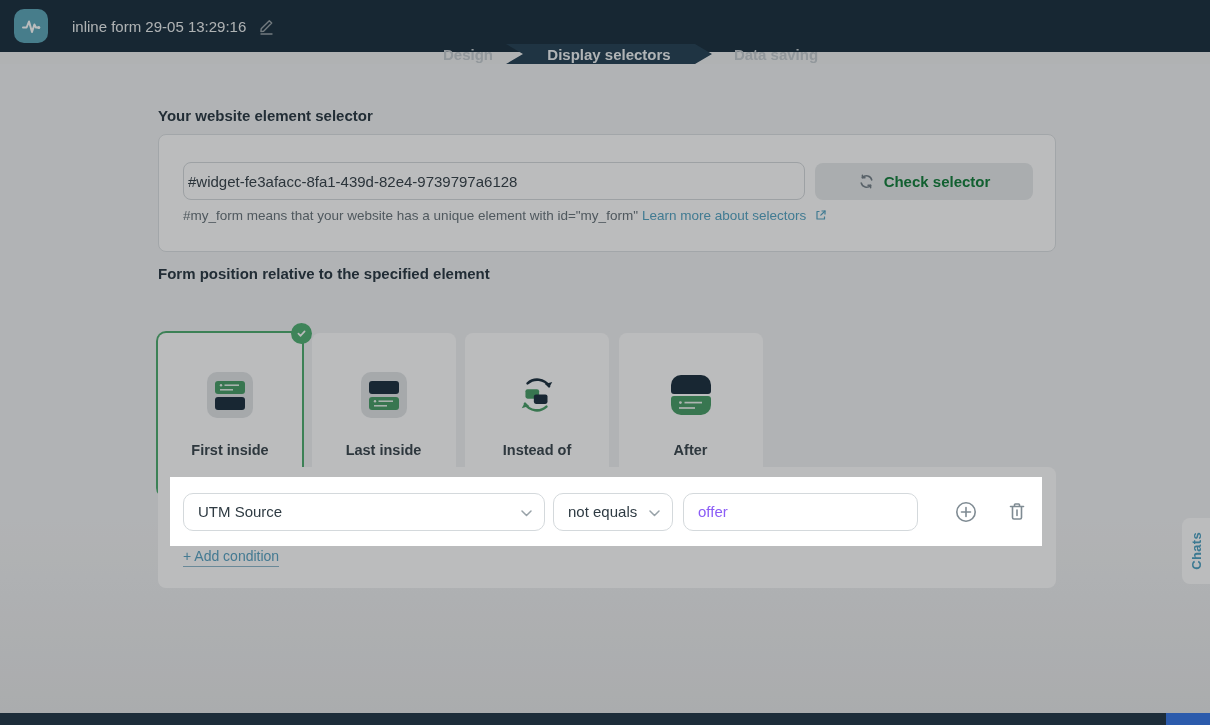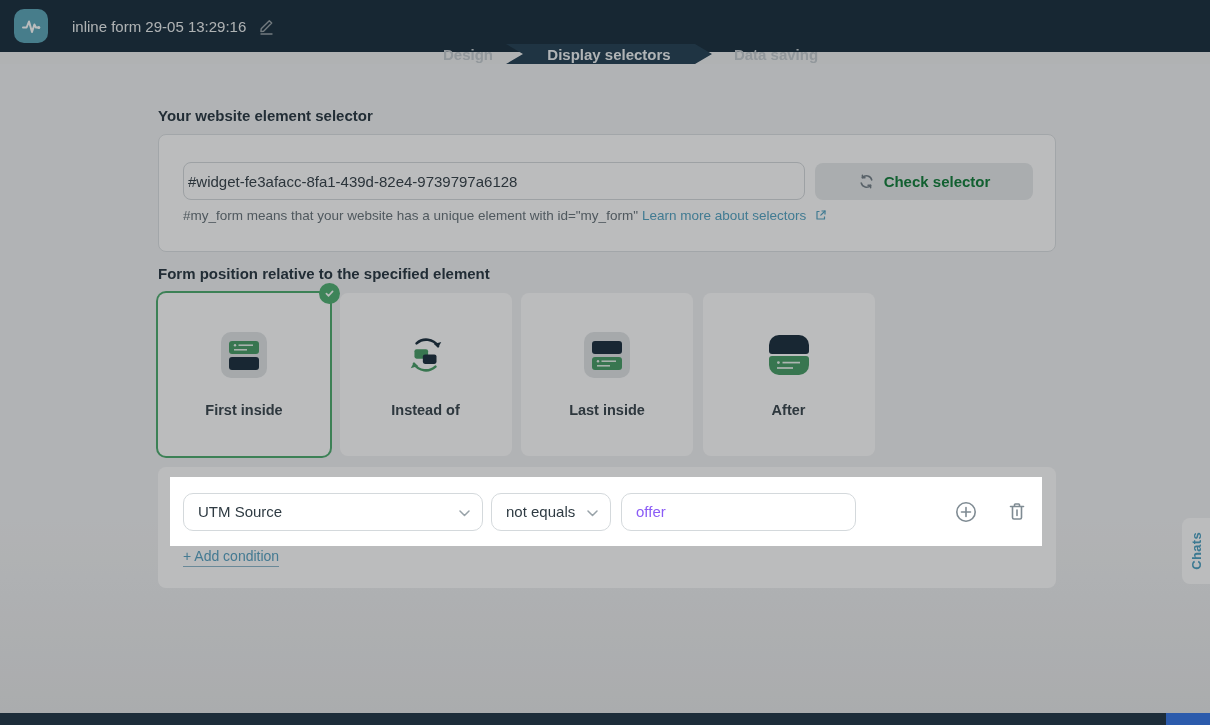--- a/index.html
+++ b/index.html
@@ -33,41 +33,41 @@
   .card { position:absolute; background:#ffffff; border-radius:8px; }
   .selector-card { left:158px; top:70px; width:898px; height:118px; border:1px solid #dde1e4; }
   .selector-input { position:absolute; left:24px; top:27px; width:622px; height:38px; border:1px solid #d6dadd; border-radius:8px; padding:0 4px; font-size:15px; color:#39444c; font-family:inherit; background:#fff; outline:none; }
   .check-btn { position:absolute; left:656px; top:28px; width:218px; height:37px; background:#e8ebec; border:none; border-radius:8px; display:flex; align-items:center; justify-content:center; gap:9px; font-size:15px; font-weight:600; color:#15803d; font-family:inherit; cursor:pointer; }
   .hint { position:absolute; left:24px; top:73px; font-size:13.5px; color:#6a757c; white-space:nowrap; }
   .hint a { color:#57a5c4; cursor:pointer; margin-left:4px; }
   .ext-icon { margin-left:5px; vertical-align:-1px; }
 
   
   .options-row { position:absolute; left:158px; top:229px; width:898px; display:flex; gap:9.5px; }
-  .pos-card { position:relative; width:172px; height:163px; background:#fff; border-radius:8px; display:flex; flex-direction:column; align-items:center; cursor:pointer; }
+  .pos-card { position:relative; width:144px; height:163px; background:#fff; border-radius:8px; display:flex; flex-direction:column; align-items:center; cursor:pointer;margin-top:40px; }
   .pos-card.selected { box-shadow:0 0 0 2px #4fae71; }
   .check-badge { position:absolute; top:-10px; right:-10px; width:21px; height:21px; border-radius:50%; background:#53b275; display:flex; align-items:center; justify-content:center; }
   .pos-icon { margin-top:38px; height:48px; display:flex; align-items:center; justify-content:center; }
   .pos-label { margin-top:23px; font-size:14.5px; font-weight:600; color:#3c4850; }
 
   .boxed { width:46px; height:46px; background:#e2e5e7; border-radius:10px; flex-direction:column; gap:3px; display:flex; align-items:center; justify-content:center; }
   .mini { width:30px; height:13px; border-radius:3px; display:flex; align-items:center; justify-content:center; }
   .half { width:40px; height:19px; display:flex; align-items:center; justify-content:center; }
   .big-stack { display:flex; flex-direction:column; gap:2px; }
   .green { background:#4a9f68; }
   .dark { background:#1e3140; }
   .r-top { border-radius:10px 10px 3px 3px; }
   .r-bot { border-radius:3px 3px 10px 10px; }
 
   
   .conditions-card { left:158px; top:403px; width:898px; height:121px; }
   .condition-row { position:relative; z-index:60; margin:10px 14px 0 12px; height:69px; background:#ffffff; display:flex; align-items:center; padding-left:13px; }
   .select { height:38px; border:1px solid #d4d9dc; border-radius:10px; background:#fff; display:flex; align-items:center; padding:0 14px; font-size:15px; color:#2f3b43; cursor:pointer; position:relative; }
   .select .chev { position:absolute; right:12px; }
-  .sel-field { width:300px; }
+  .sel-field { width:362px; }
   .sel-op { width:120px; margin-left:8px; }
   .value-input { width:235px; height:38px; margin-left:10px; border:1px solid #d4d9dc; border-radius:10px; padding:0 14px; font-size:15px; color:#8b5cf6; font-family:inherit; outline:none; }
   .row-actions { margin-left:auto; display:flex; align-items:center; gap:29px; padding-right:15px; }
   .icon-btn { background:none; border:none; cursor:pointer; display:flex; align-items:center; padding:0; }
   .add-condition { position:absolute; left:25px; top:81px; font-size:14px; color:#5ba4c4; border-bottom:1px solid #8fb9cc; cursor:pointer; padding-bottom:2px; }
 
   
   .chats-tab { position:absolute; right:0; top:518px; width:28px; height:66px; background:#ffffff; border-radius:8px 0 0 8px; display:flex; align-items:center; justify-content:center; cursor:pointer; z-index:1; }
   .chats-label { writing-mode:vertical-rl; transform:rotate(180deg); font-size:13px; font-weight:700; color:#4fa3c4; letter-spacing:.3px; }
 
@@ -160,46 +160,46 @@
               </svg>
             </div>
             <div class="mini dark"></div>
           </div>
         </div>
         <div class="pos-label">First inside</div>
       </div>
 
       <div class="pos-card">
         <div class="pos-icon">
+          <div class="boxed">
+            <div class="mini dark"></div>
+            <div class="mini green">
+              <svg width="22" height="9" viewBox="0 0 22 9">
+                <circle cx="2" cy="2.2" r="1.2" fill="#ffffff" opacity="0.9"></circle>
+                <line x1="5.5" y1="2.2" x2="20" y2="2.2" stroke="#ffffff" stroke-width="1.5" opacity="0.9"></line>
+                <line x1="1" y1="6.8" x2="14" y2="6.8" stroke="#ffffff" stroke-width="1.5" opacity="0.9"></line>
+              </svg>
+            </div>
+          </div>
+        </div>
+        <div class="pos-label">Last inside</div>
+      </div>
+
+      <div class="pos-card">
+        <div class="pos-icon">
           <svg width="42" height="42" viewBox="0 0 40 40" fill="none">
             <path d="M11 9 A13.5 13.5 0 0 1 31.5 11.5" stroke="#1e3140" stroke-width="2.4" stroke-linecap="round"></path>
             <path d="M34.5 7.5 L31.5 13 L27.5 9.5 Z" fill="#1e3140"></path>
             <path d="M29 31 A13.5 13.5 0 0 1 8.5 28.5" stroke="#4a9f68" stroke-width="2.4" stroke-linecap="round"></path>
             <path d="M5.5 32.5 L8.5 27 L12.5 30.5 Z" fill="#4a9f68"></path>
             <rect x="9" y="14.5" width="13" height="9" rx="2" fill="#4a9f68"></rect>
             <rect x="17" y="19.5" width="13" height="9" rx="2" fill="#1e3140"></rect>
           </svg>
         </div>
         <div class="pos-label">Instead of</div>
-      </div>
-
-      <div class="pos-card">
-        <div class="pos-icon">
-          <div class="boxed">
-            <div class="mini dark"></div>
-            <div class="mini green">
-              <svg width="22" height="9" viewBox="0 0 22 9">
-                <circle cx="2" cy="2.2" r="1.2" fill="#ffffff" opacity="0.9"></circle>
-                <line x1="5.5" y1="2.2" x2="20" y2="2.2" stroke="#ffffff" stroke-width="1.5" opacity="0.9"></line>
-                <line x1="1" y1="6.8" x2="14" y2="6.8" stroke="#ffffff" stroke-width="1.5" opacity="0.9"></line>
-              </svg>
-            </div>
-          </div>
-        </div>
-        <div class="pos-label">Last inside</div>
       </div>
 
 
       <div class="pos-card">
         <div class="pos-icon">
           <div class="big-stack">
             <div class="half dark r-top"></div>
             <div class="half green r-bot">
               <svg width="26" height="11" viewBox="0 0 26 11">
                 <circle cx="2.4" cy="2.6" r="1.4" fill="#ffffff" opacity="0.9"></circle>

